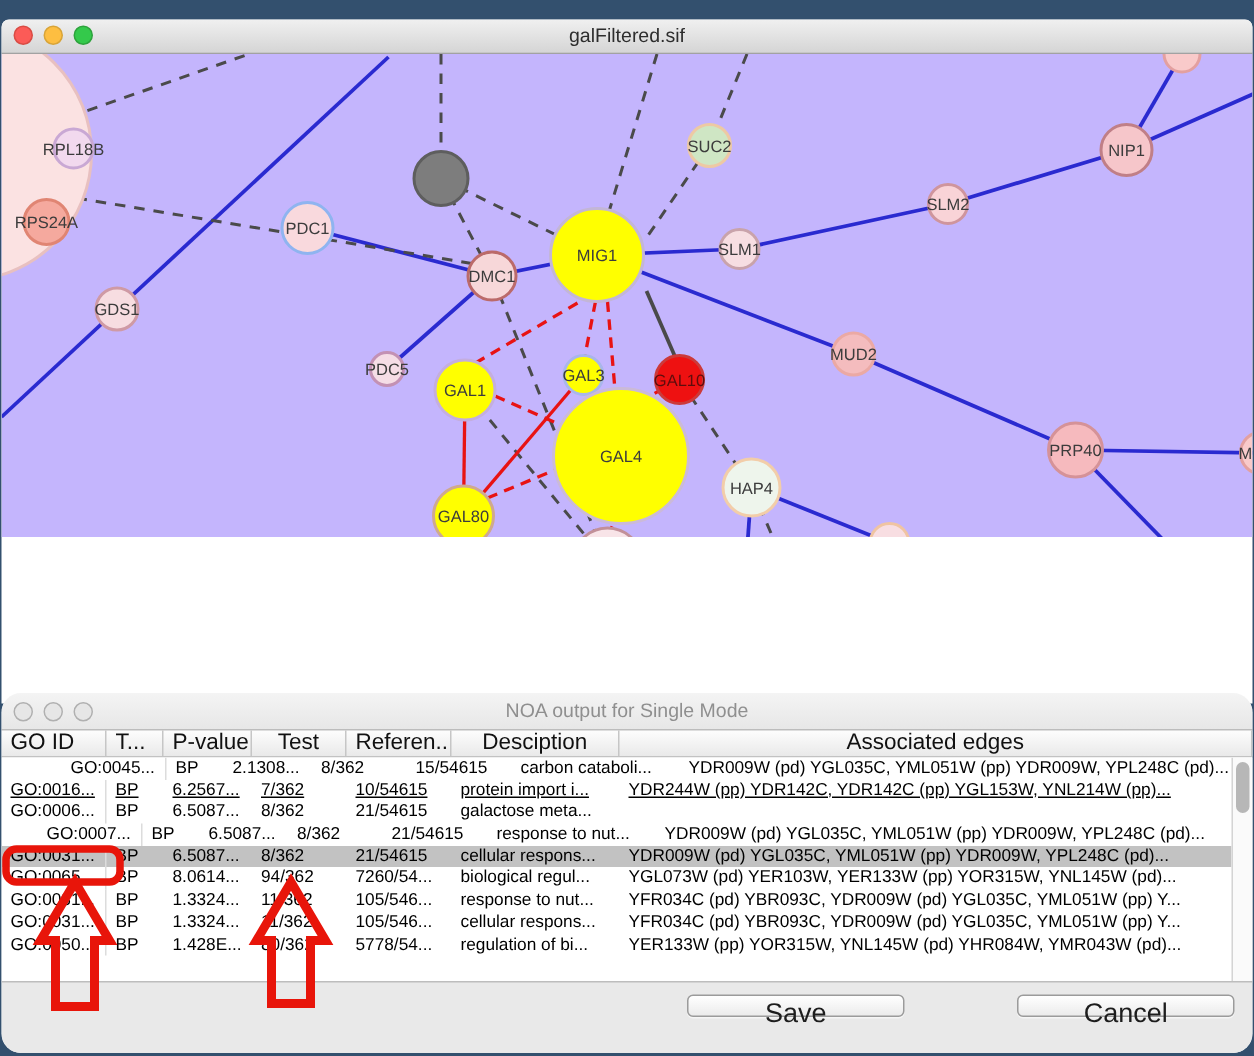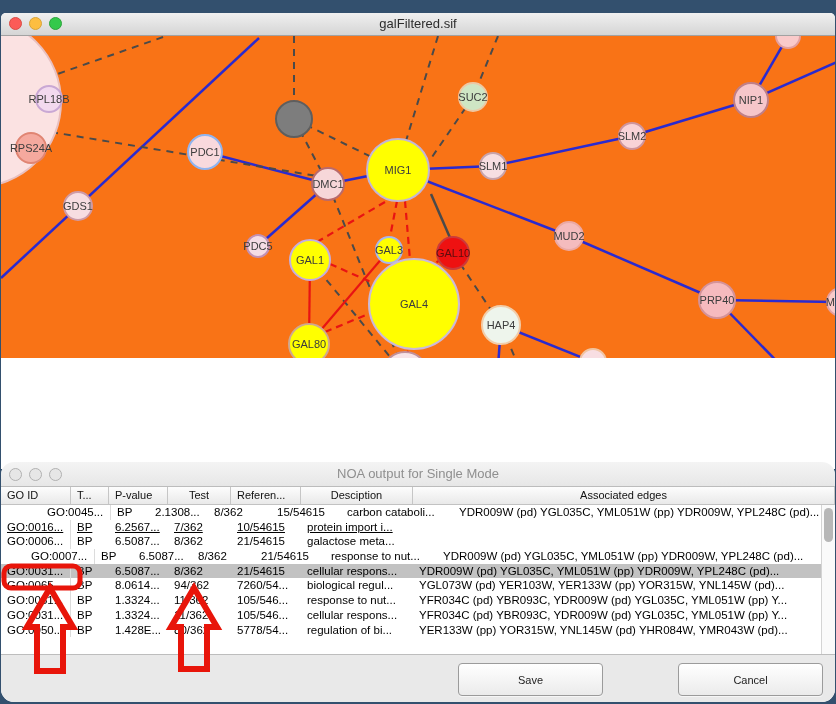--- a/index.html
+++ b/index.html
@@ -11,35 +11,35 @@
   #win1 .titlebar{height:22px;line-height:22px;background:linear-gradient(#f0f0f0,#d5d5d5);border-bottom:1px solid #a2a2a2;color:#2d2d2d}
   #win2 .titlebar{height:24px;line-height:24px;background:linear-gradient(#f4f4f4,#e7e7e7);border-bottom:1px solid #bcbcbc;color:#8f8f8f}
   .tl{position:absolute;display:flex;gap:7px;left:8px}
   #win1 .tl{top:4px}
   #win2 .tl{top:6px}
   .dot{width:13px;height:13px;border-radius:50%;box-sizing:border-box}
   .dot.red{background:#fc5b57;border:1px solid #d94c44}
   .dot.yellow{background:#fdbe41;border:1px solid #d8a438}
   .dot.green{background:#34c94b;border:1px solid #2da33c}
   .dot.gray{background:#e6e6e6;border:1px solid #b0b0b0}
-  #canvas{position:relative;width:834px;height:322px;background:#f97316;overflow:hidden}
+  #canvas{position:relative;width:834px;height:322px;background:#c4b5fd;overflow:hidden}
   #net text{user-select:none}
-  #thead{height:17px;display:grid;background:linear-gradient(#fdfdfd,#e9e9e9);border-bottom:1px solid #c2c2c2;font-size:11px;color:#111}
+  #thead{height:17px;display:grid;background:linear-gradient(#fdfdfd,#e9e9e9);border-bottom:1px solid #c2c2c2;font-size:15px;color:#111}
   .hc{line-height:16px;padding-left:6px;border-right:1px solid #c6c6c6;overflow:hidden;white-space:nowrap;box-sizing:border-box}
   .hc.center{text-align:center;padding-left:0}
   #tbodywrap{position:relative;height:149px;background:#fff;overflow:hidden}
   #tbody{position:absolute;left:0;top:0;width:820px;font-size:11.5px;color:#000}
   .row{display:grid;height:14.7px;line-height:14.6px;white-space:nowrap}
   .row.selected{background:#c2c2c2}
   .cell{overflow:hidden;padding-left:6px;box-sizing:border-box}
   .cell.c0{border-right:1px solid #dcdcdc}
   #vscroll{position:absolute;top:0;right:0;width:14px;height:149px;background:#fafafa;border-left:1px solid #d4d4d4;box-sizing:border-box}
   #vthumb{position:absolute;top:3px;left:2px;width:9px;height:34px;background:#b7b7b7;border-radius:5px}
   #footer{position:relative;height:49px;background:#e9e9e9;border-top:1px solid #bdbdbd}
-  .macbtn{position:absolute;top:8px;width:145px;height:33px;border:1px solid #9b9b9b;border-radius:4px;background:linear-gradient(#ffffff,#ebebeb);font-size:11px;color:#1d1d1d;font-family:inherit;box-shadow:0 1px 0 rgba(255,255,255,.6)}
+  .macbtn{position:absolute;top:8px;width:145px;height:15px;border:1px solid #9b9b9b;border-radius:4px;background:linear-gradient(#ffffff,#ebebeb);font-size:18px;color:#1d1d1d;font-family:inherit;box-shadow:0 1px 0 rgba(255,255,255,.6)}
   #savebtn{left:457px}
   #cancelbtn{left:677px}
   #anno{position:absolute;left:0;top:0;width:836px;height:704px;z-index:50;pointer-events:none}
 </style>
 </head>
 <body>
 
 <div id="win1" class="window">
   <div class="titlebar">
     <div class="tl">
@@ -196,20 +196,21 @@
           <div class="cell c5">carbon cataboli...</div>
           <div class="cell c6">YDR009W (pd) YGL035C, YML051W (pp) YDR009W, YPL248C (pd)...</div>
         </div>
         <div class="row" style="grid-template-columns: 70px 38px 59px 63px 70px 112px 1fr; text-decoration: underline;">
           <div class="cell c0">GO:0016...</div>
           <div class="cell c1">BP</div>
           <div class="cell c2">6.2567...</div>
           <div class="cell c3">7/362</div>
           <div class="cell c4">10/54615</div>
           <div class="cell c5">protein import i...</div>
+          <div class="cell c6">YDR244W (pp) YDR142C, YDR142C (pp) YGL153W, YNL214W (pp)...</div>
         </div>
         <div class="row" style="grid-template-columns: 70px 38px 59px 63px 70px 112px 1fr;">
           <div class="cell c0">GO:0006...</div>
           <div class="cell c1">BP</div>
           <div class="cell c2">6.5087...</div>
           <div class="cell c3">8/362</div>
           <div class="cell c4">21/54615</div>
           <div class="cell c5">galactose meta...</div>
         </div>
         <div class="row" style="grid-template-columns: 70px 38px 59px 63px 70px 112px 1fr; margin-left: 24px;">

